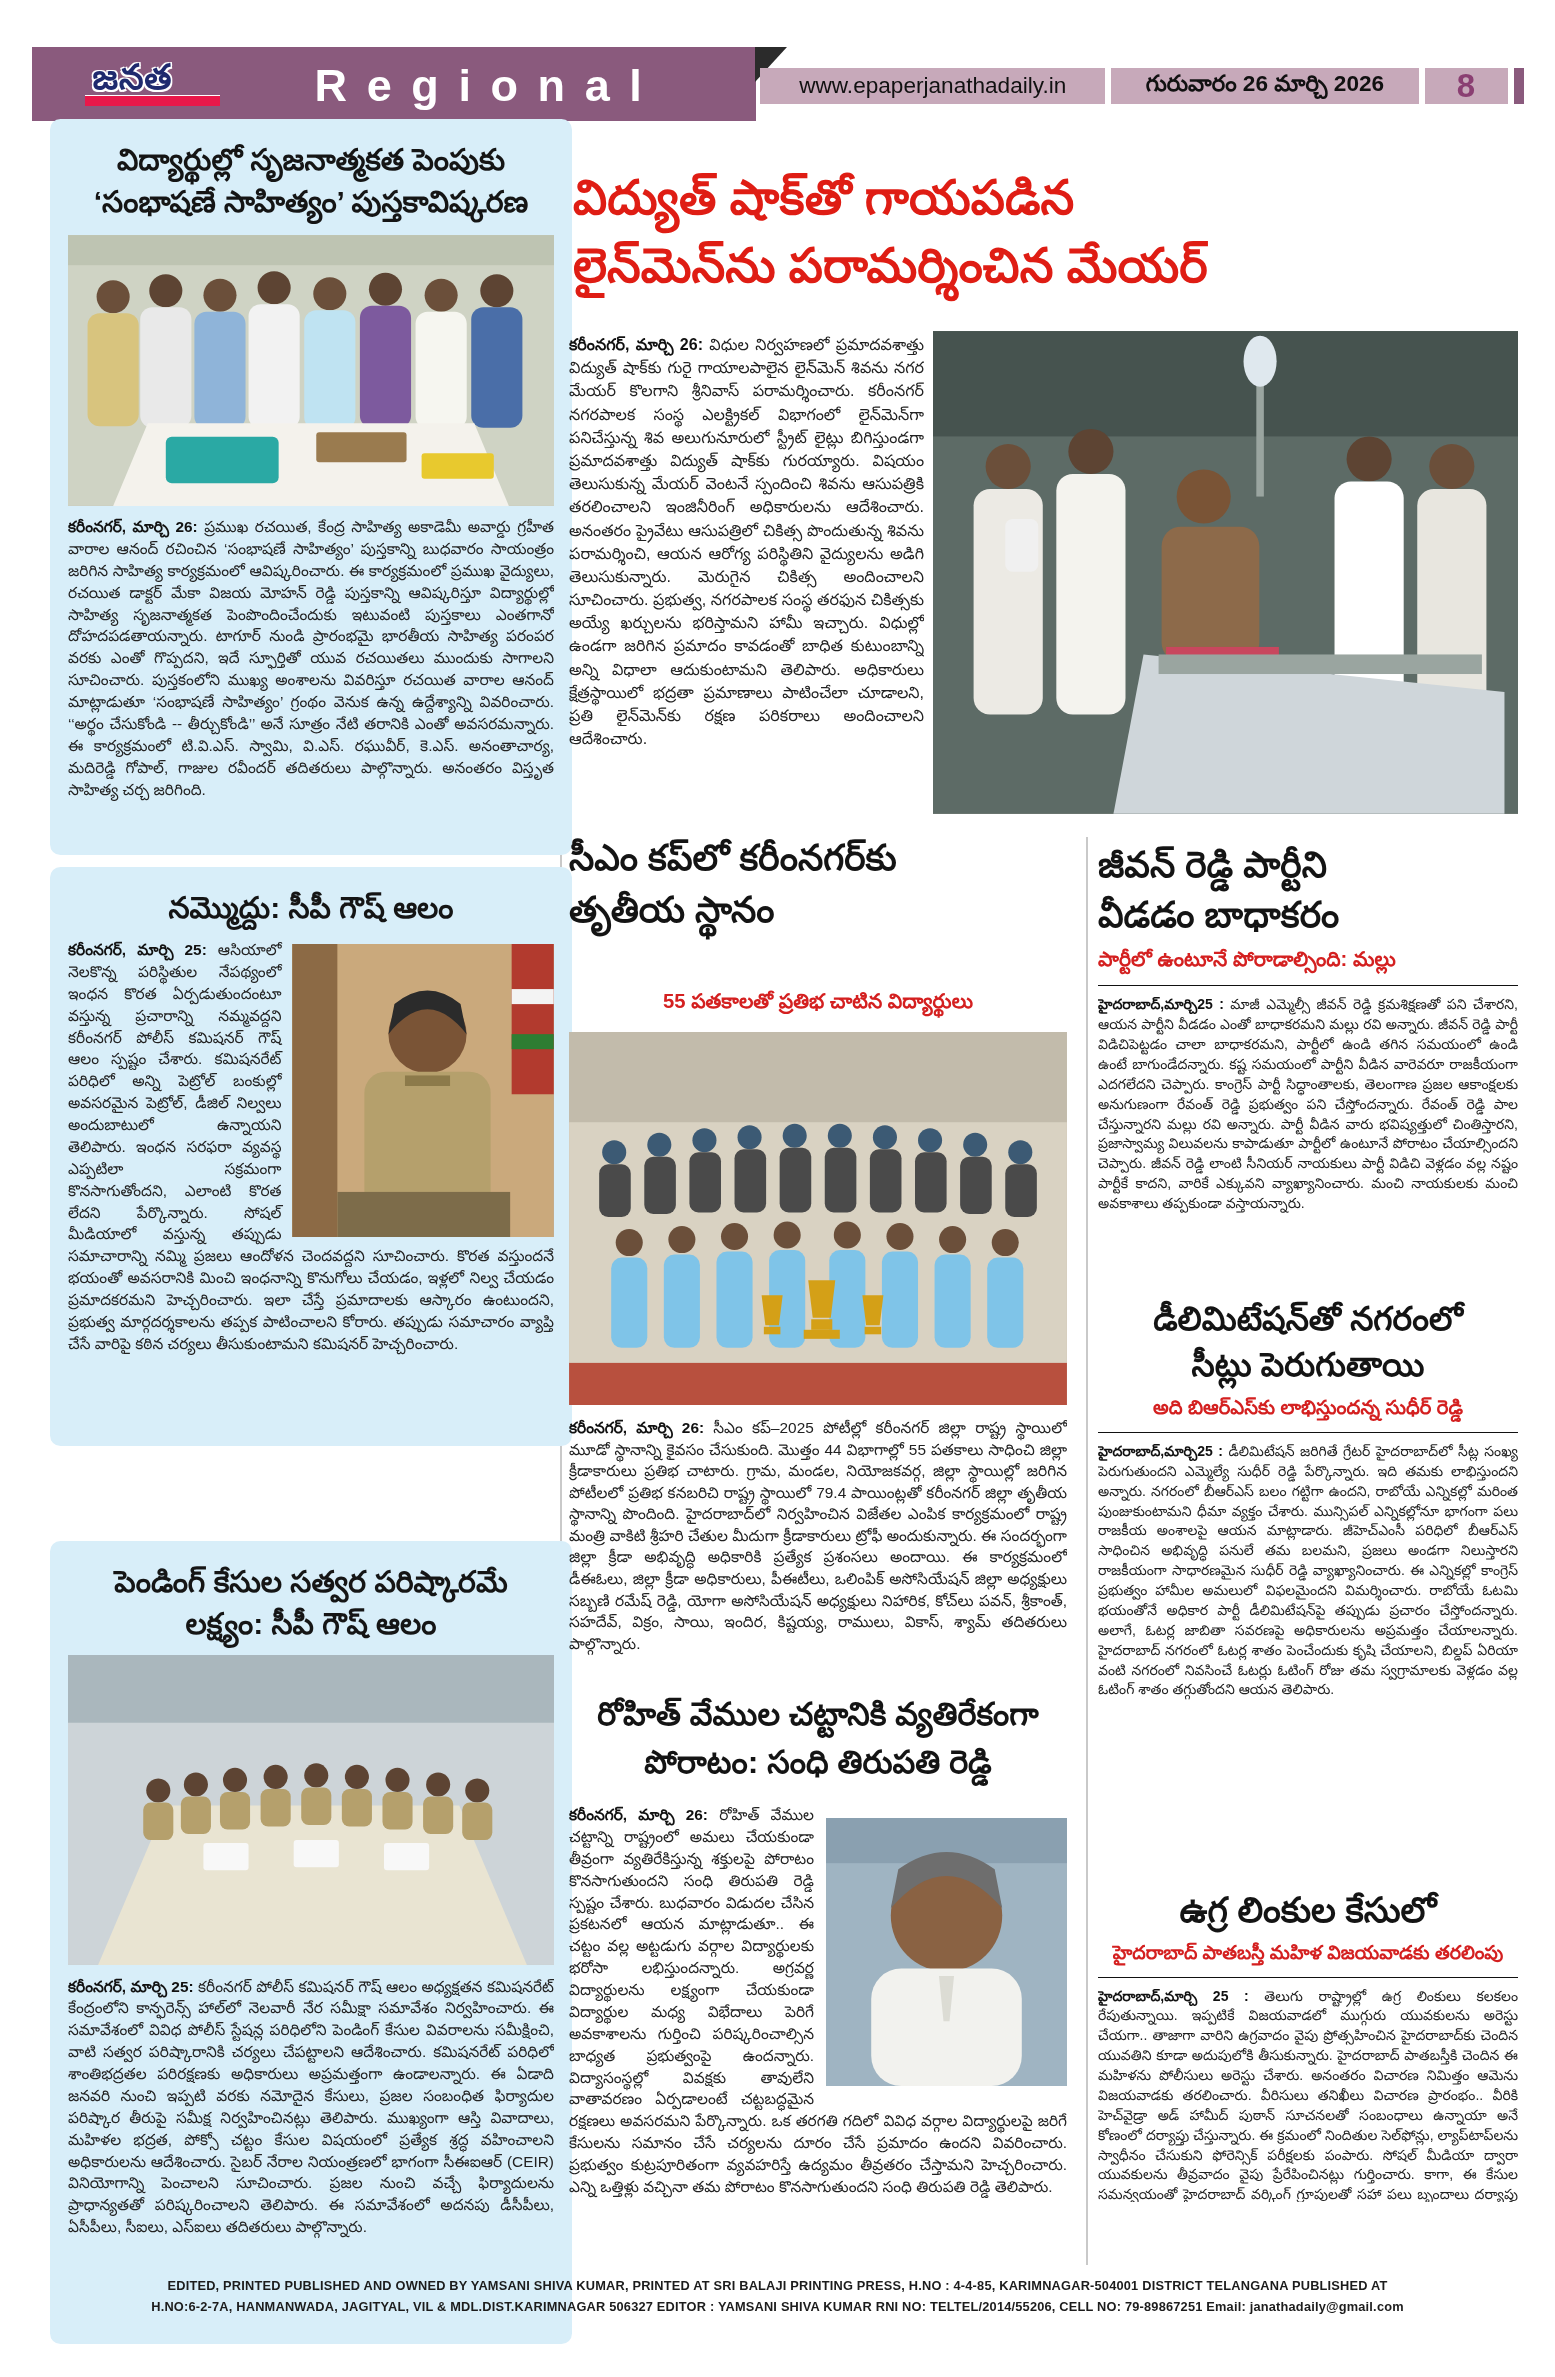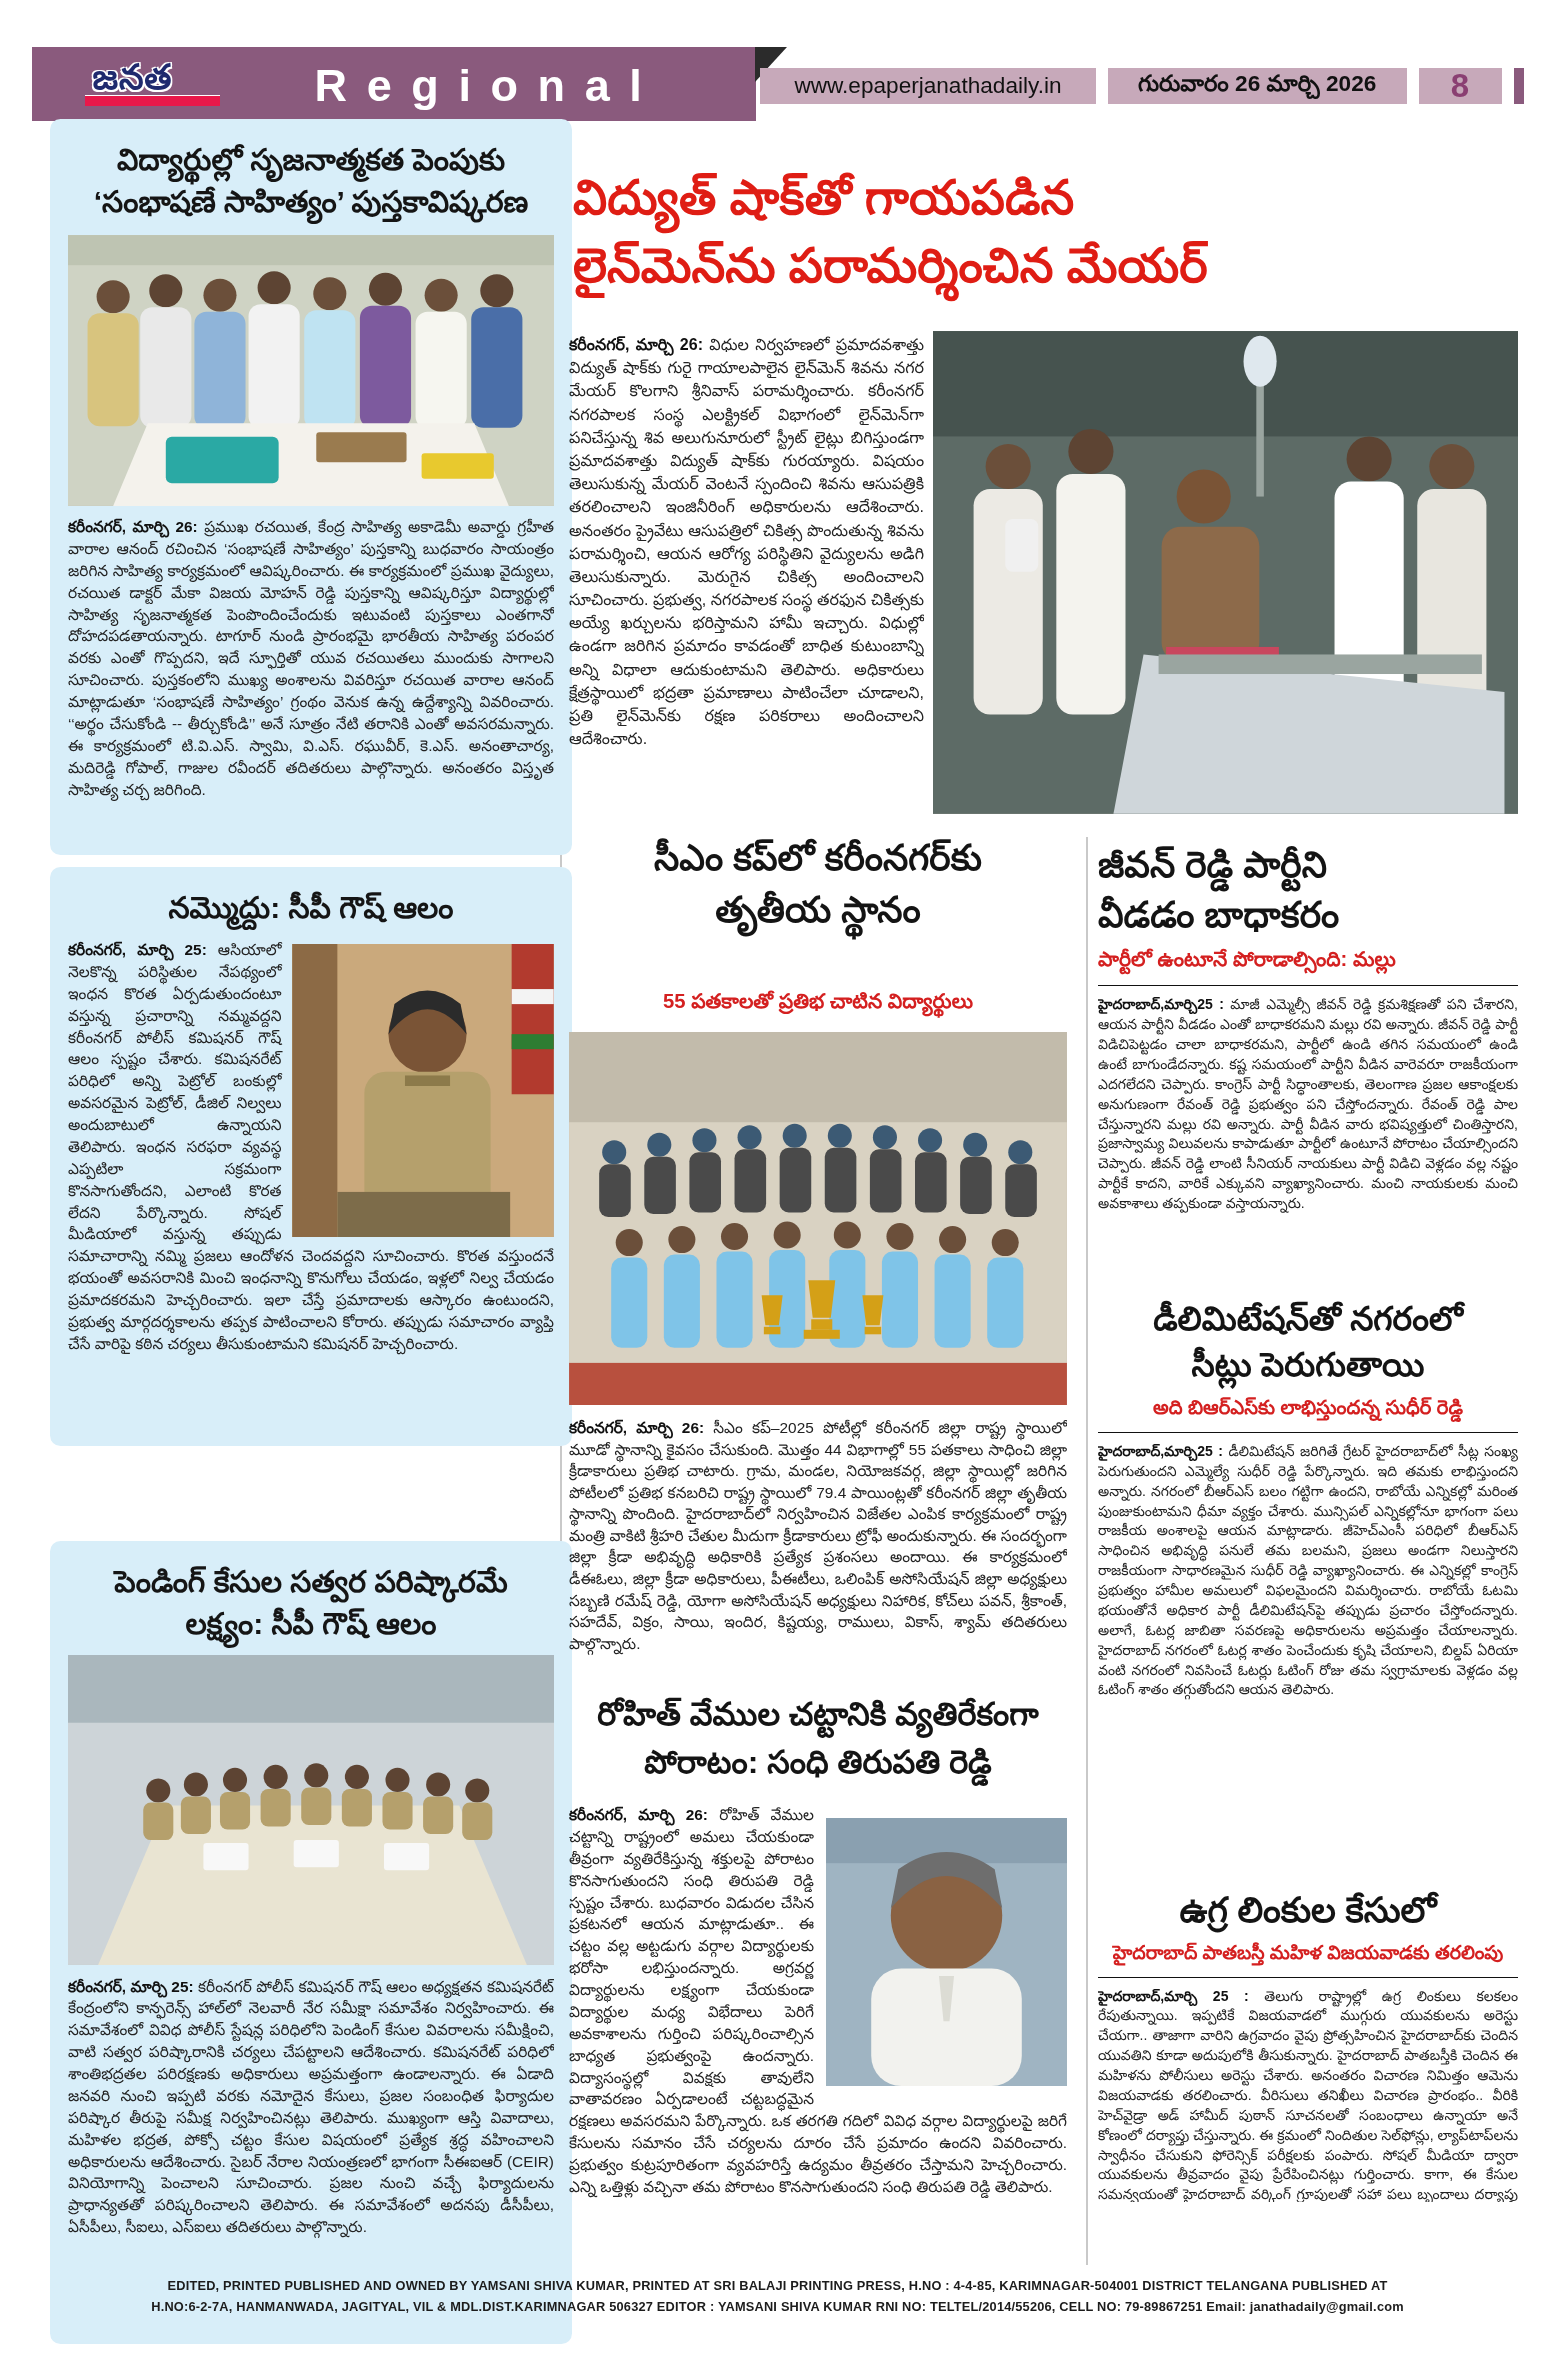--- a/index.html
+++ b/index.html
@@ -14,21 +14,21 @@
   .logo-telugu { position:absolute; left:7.5px; top:1.5px; font-size:35px; font-weight:bold;
     color:#1f2a6e; letter-spacing:0.8px;
     text-shadow:-1.5px -1.5px 0 #fff,1.5px -1.5px 0 #fff,-1.5px 1.5px 0 #fff,1.5px 1.5px 0 #fff,0 2.3px 0 #fff; }
   .logo-redbar { position:absolute; left:0; top:39px; width:135px; height:11.3px; background:#e8184a;
     border-top:1.5px solid #fff; }
   .regional { flex:1; text-align:center; color:#fff; font-size:45px; font-weight:bold;
     letter-spacing:19.6px; transform:translateY(1.5px); }
   .fold { position:absolute; left:755px; top:47px; width:0; height:0;
     border-top:35px solid #2b2b2b; border-right:32px solid transparent; }
   .mast-right { position:absolute; left:760px; top:68px; width:764px; height:36px;
-    display:flex; gap:12px; background:#fff; }
+    display:flex; gap:6px; background:#fff; }
   .strip-seg { background:#c7a9ba; display:flex; align-items:center; justify-content:center; height:36px; }
   .seg-url { flex:1.35; font-size:22.6px; color:#111; }
   .seg-date { flex:1.2; font-size:22.6px; font-weight:bold; color:#111; }
   .seg-page { width:83px; font-size:33px; font-weight:bold; color:#8a3f72; }
   .seg-cap { width:10.5px; background:#8a5a7d; }
 
   
   .vrule { position:absolute; width:1.5px; background:#c9c9c9; }
   #vrule1 { left:560px; top:177px; height:2088px; }
   #vrule2 { left:1086px; top:837px; height:1428px; }
@@ -52,21 +52,21 @@
   .ph3 { width:486px; height:310px; margin:10.5px auto 9px auto; }
 
   
   .main-head { position:absolute; left:573px; top:164px; width:945px; color:#df1d14;
     font-size:48px; font-weight:bold; line-height:1.42; }
   .main-body { position:absolute; left:569px; top:333px; width:355px; height:488px;
     font-size:16px; line-height:1.45; color:#222; text-align:justify; overflow:hidden; }
   .main-photo { position:absolute; left:933px; top:331px; width:585px; height:483px; }
 
   
-  .cm-head { position:absolute; left:569px; top:832px; width:498px; text-align:center;
+  .cm-head { position:absolute; left:569px; top:832px; width:498px; 
     font-size:36px; font-weight:bold; color:#141414; line-height:1.45; }
   .cm-sub { position:absolute; left:569px; top:990px; width:498px; text-align:center;
     font-size:20.3px; font-weight:bold; color:#d42020; }
   .cm-photo { position:absolute; left:569px; top:1032px; width:498px; height:373px; }
   .cm-body { position:absolute; left:569px; top:1417px; width:498px; height:260px;
     font-size:15.4px; line-height:1.4; color:#222; text-align:justify; overflow:hidden; }
 
   
   .ro-head { position:absolute; left:569px; top:1690px; width:498px; text-align:center;
     font-size:32px; font-weight:bold; color:#141414; line-height:1.5; }

